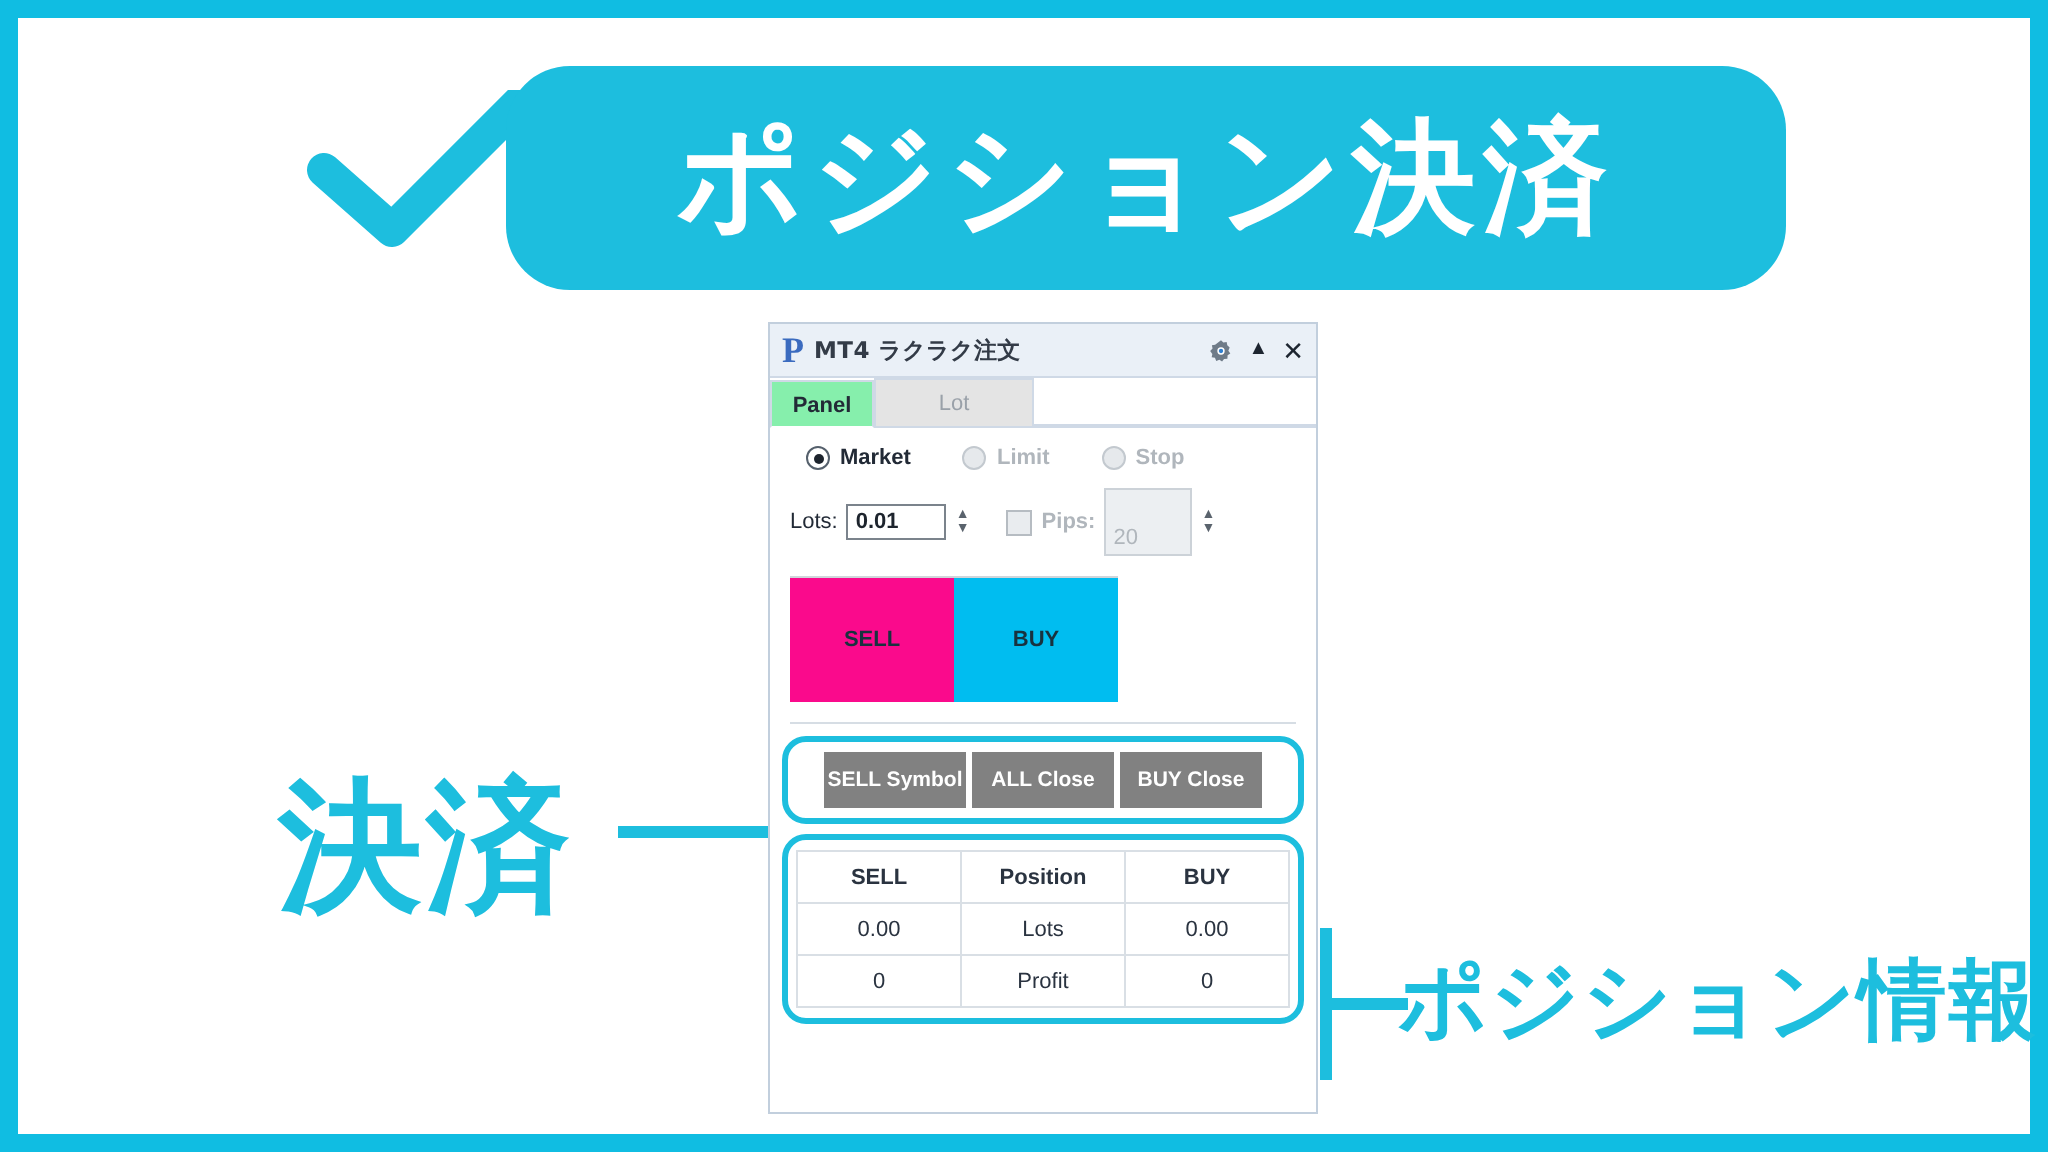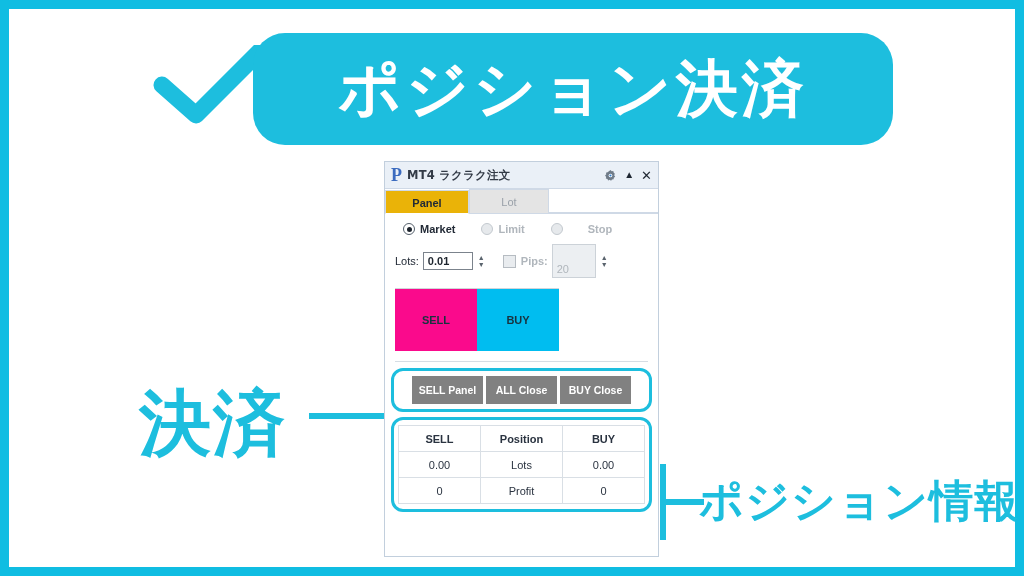--- a/index.html
+++ b/index.html
@@ -52,40 +52,40 @@
   #app-title{font-size:11.5px;font-weight:600;color:#333b47;flex:1;letter-spacing:.2px;
     font-family:"DejaVu Sans","Liberation Sans",sans-serif;}
   .tb-btn{margin-left:7px;display:flex;align-items:center;justify-content:center;}
   #gear-icon svg{display:block;}
   #collapse-icon{font-size:10px;color:#1d2530;line-height:1;}
   #close-icon{font-size:13px;color:#1d2530;font-weight:bold;line-height:1;}
   
   #tabs{height:25px;display:flex;align-items:flex-end;background:#ffffff;
         border-bottom:1px solid #cfd9e6;box-sizing:border-box;}
   .tab{height:24px;line-height:24px;padding:0 0;text-align:center;font-size:11px;box-sizing:border-box;}
-  .tab.active{width:84px;background:#eab308;color:#222a36;font-weight:bold;
+  .tab.active{width:52px;background:#86efac;color:#222a36;font-weight:bold;
     border:1px solid #cfd9e6;border-bottom:1px solid #ffffff;margin-bottom:-1px;}
   .tab.inactive{width:80px;background:#e4e4e4;color:#9aa1a9;border:1px solid #cfd9e6;border-bottom:none;}
   .tab-filler{flex:1;height:24px;border-bottom:1px solid #cfd9e6;}
   
   #pbody{padding:9px 10px 0 10px;}
   #symbol-row{text-align:center;font-size:11px;font-weight:bold;color:#323b48;letter-spacing:.2px;margin-bottom:9px;}
   #order-types{display:flex;align-items:center;margin-bottom:9px;}
   .otype{display:flex;align-items:center;font-size:11px;font-weight:bold;}
   .otype .radio{width:12px;height:12px;border-radius:50%;border:1px solid #9aa3ad;background:#fff;
      margin-right:5px;box-sizing:border-box;position:relative;}
   .otype.on .radio{border-color:#55606c;}
   .otype.on .radio::after{content:"";position:absolute;left:2.5px;top:2.5px;width:5px;height:5px;
      border-radius:50%;background:#1d242d;}
   .otype.off .radio{background:#e6e9ec;border-color:#c3c9cf;}
   .otype.on .lbl{color:#222a36;}
   .otype.off .lbl{color:#b0b6bc;}
   #ot-market{margin-left:8px;}
   #ot-limit{margin-left:26px;}
-  #ot-stop{margin-left:26px;gap:20px;}
+  #ot-stop{margin-left:26px;}
   #lots-row{display:flex;align-items:center;margin-bottom:10px;}
   #lots-label{font-size:11px;font-weight:normal;color:#222a36;margin-right:4px;}
   #lots-input{width:50px;height:18px;border:1px solid #7b838c;background:#fff;font-size:11px;
     font-weight:bold;color:#1d242d;padding:0 4px;box-sizing:border-box;line-height:17px;}
   .spin{margin-left:5px;display:flex;flex-direction:column;align-items:center;justify-content:center;height:18px;color:#5a636d;}
   .spin span{font-size:7px;line-height:7px;}
   #pips-check{width:13px;height:13px;border:1px solid #b6bcc2;background:#e9ecef;margin-left:18px;margin-right:5px;box-sizing:border-box;}
   #pips-label{font-size:11px;font-weight:bold;color:#b0b6bc;margin-right:4px;}
   #pips-input{width:44px;height:18px;border:1px solid #ccd2d8;background:#eceff2;font-size:11px;
     color:#b0b6bc;padding:16px 4px;box-sizing:border-box;line-height:17px;}
@@ -191,21 +191,21 @@
 
       <div id="trade-row">
         <div id="sell-btn">SELL</div>
         <div id="buy-btn">BUY</div>
       </div>
 
       <div id="sep-line"></div>
 
       <div id="close-wrap">
         <div id="close-row">
-          <div class="close-btn">SELL Panel</div>
+          <div class="close-btn">SELL Symbol</div>
           <div class="close-btn">ALL Close</div>
           <div class="close-btn">BUY Close</div>
         </div>
       </div>
 
       <div id="table-wrap">
         <table id="pos-table">
           <tbody>
               <tr>
             <td>SELL</td>

